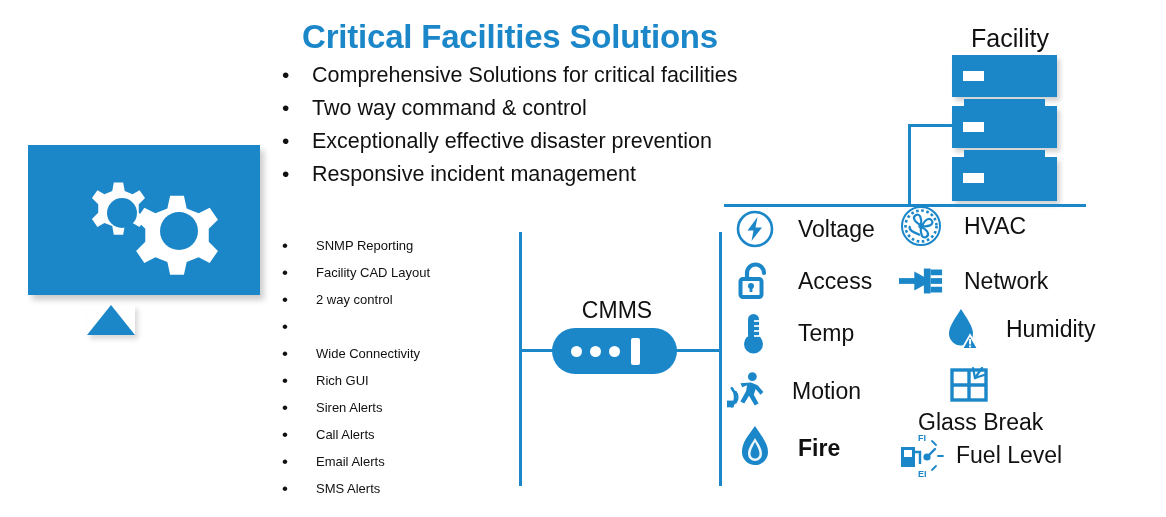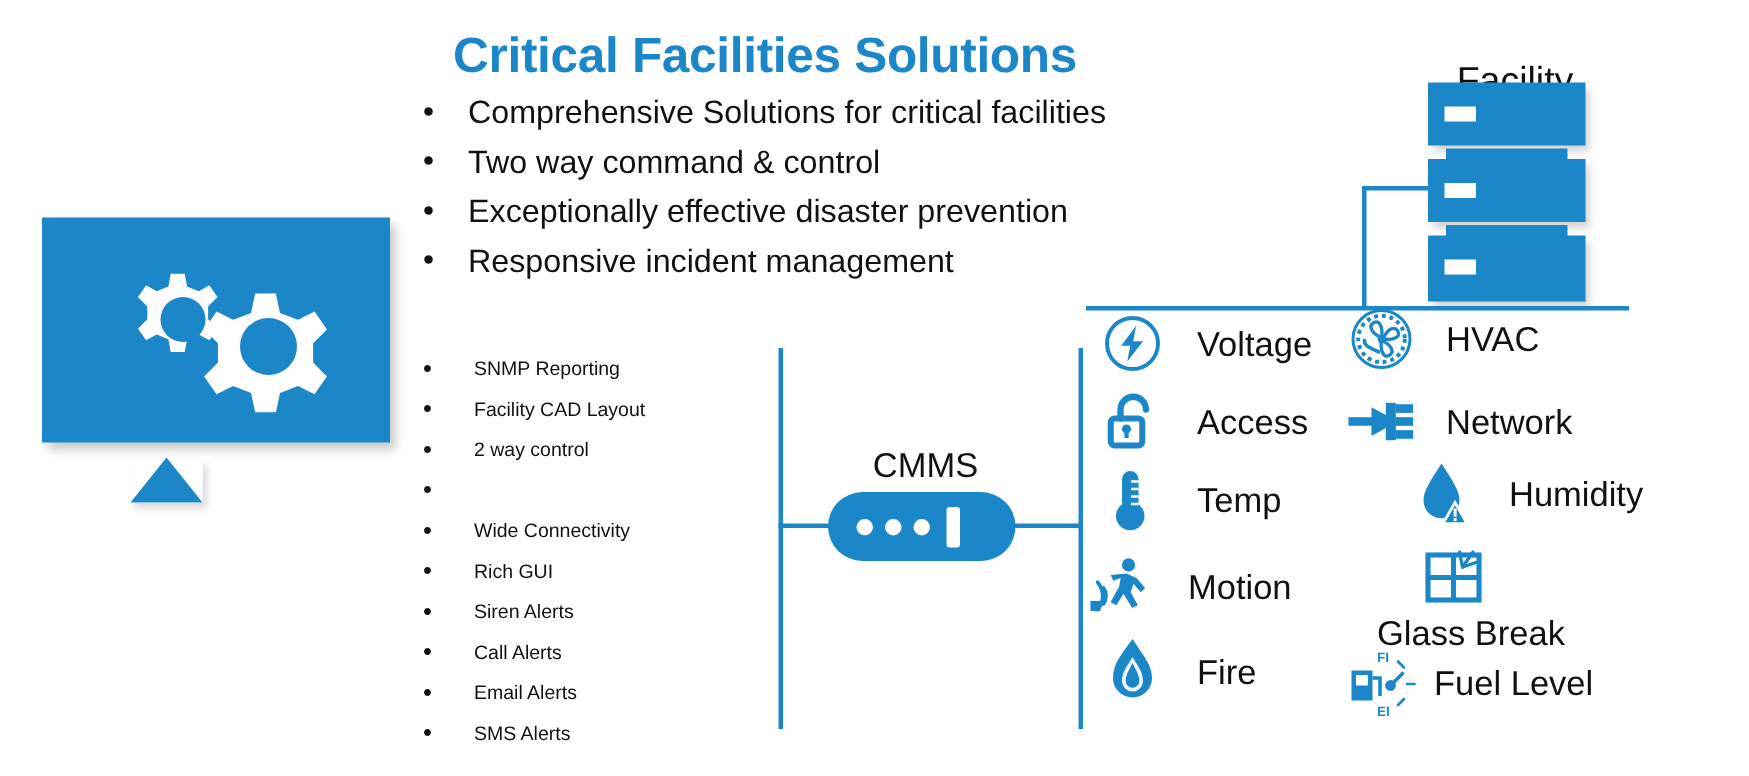--- a/index.html
+++ b/index.html
@@ -44,21 +44,21 @@
   #cmms-label{left:537px;top:297px;width:160px;text-align:center;font-size:23px;color:#111;}
   #cmms-node{
     left:552px;top:328px;width:125px;height:46px;
     background:#1b87c9;border-radius:23px;
   }
   #cmms-node .d{position:absolute;top:18px;width:11px;height:11px;border-radius:50%;background:#fff;}
   #cmms-node .d1{left:19px;} #cmms-node .d2{left:38px;} #cmms-node .d3{left:57px;}
   #cmms-node .bar{position:absolute;left:79px;top:10px;width:9px;height:27px;background:#fff;border-radius:2px;}
 
   
-  #facility-label{left:930px;top:40px;width:160px;text-align:center;font-size:25px;color:#111;}
+  #facility-label{left:930px;top:24px;width:160px;text-align:center;font-size:25px;color:#111;}
   #rack{left:952px;top:55px;width:105px;height:148px;}
   #rack .unit{position:absolute;left:0;width:105px;background:#1b87c9;
       box-shadow:3px 4px 5px rgba(0,0,0,0.18);}
   #rack .u1{top:0;height:42px;}
   #rack .u2{top:51px;height:42px;}
   #rack .u3{top:102px;height:44px;}
   #rack .led{position:absolute;left:11px;width:21px;height:10px;background:#ffffff;}
   #rack .bridge{position:absolute;left:12px;width:81px;height:8px;background:#1b87c9;}
 
   
@@ -244,21 +244,21 @@
           <path d="M6 20 a14.5 14.5 0 0 1 0 19"></path>
         </g>
         <rect x="1" y="33" width="7" height="7" fill="#1b87c9"></rect>
         <circle cx="27.5" cy="8" r="4.6" fill="#1b87c9"></circle>
         <path d="M26 14 l7 3 6 7 -3 3 -5-6 -2 6 5 9 -4 2 -6-10 -5 8 -4-2 6-11 1-6 -5 2 -2-4z" fill="#1b87c9"></path>
       </svg>
     </span>
     <span class="lb">Motion</span>
   </div>
 
-  <div class="sensor" style="left:732px;top:425px;">
+  <div class="sensor" style="left:732px;top:425px;font-weight:bold;">
     <span class="ic">
       <svg width="40" height="48" viewBox="0 0 40 48">
         <path d="M20 2 C13 12 7 18 7 28 a13 13 0 0 0 26 0 C33 19 27 13 20 2 Z" fill="#1b87c9"></path>
         <path d="M20 14 C16.5 20 13 24 13 30 a7 7 0 0 0 14 0 C27 24 23.5 20 20 14 Z" fill="#ffffff" opacity="0.92"></path>
         <path d="M20 18 C17.5 23 15.5 26 15.5 30 a4.5 4.5 0 0 0 9 0 C24.5 26 22.5 23 20 18 Z" fill="#1b87c9"></path>
       </svg>
     </span>
     <span class="lb">Fire</span>
   </div>
 

